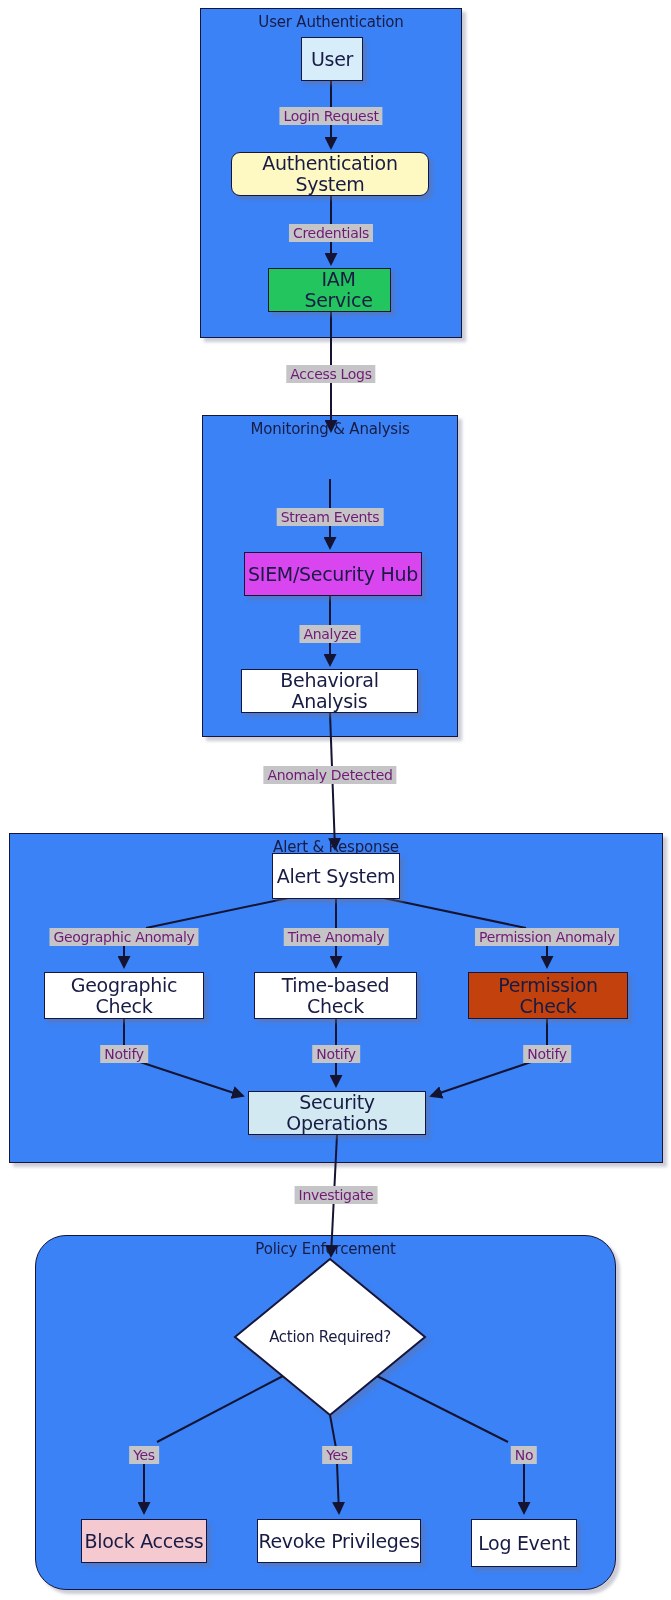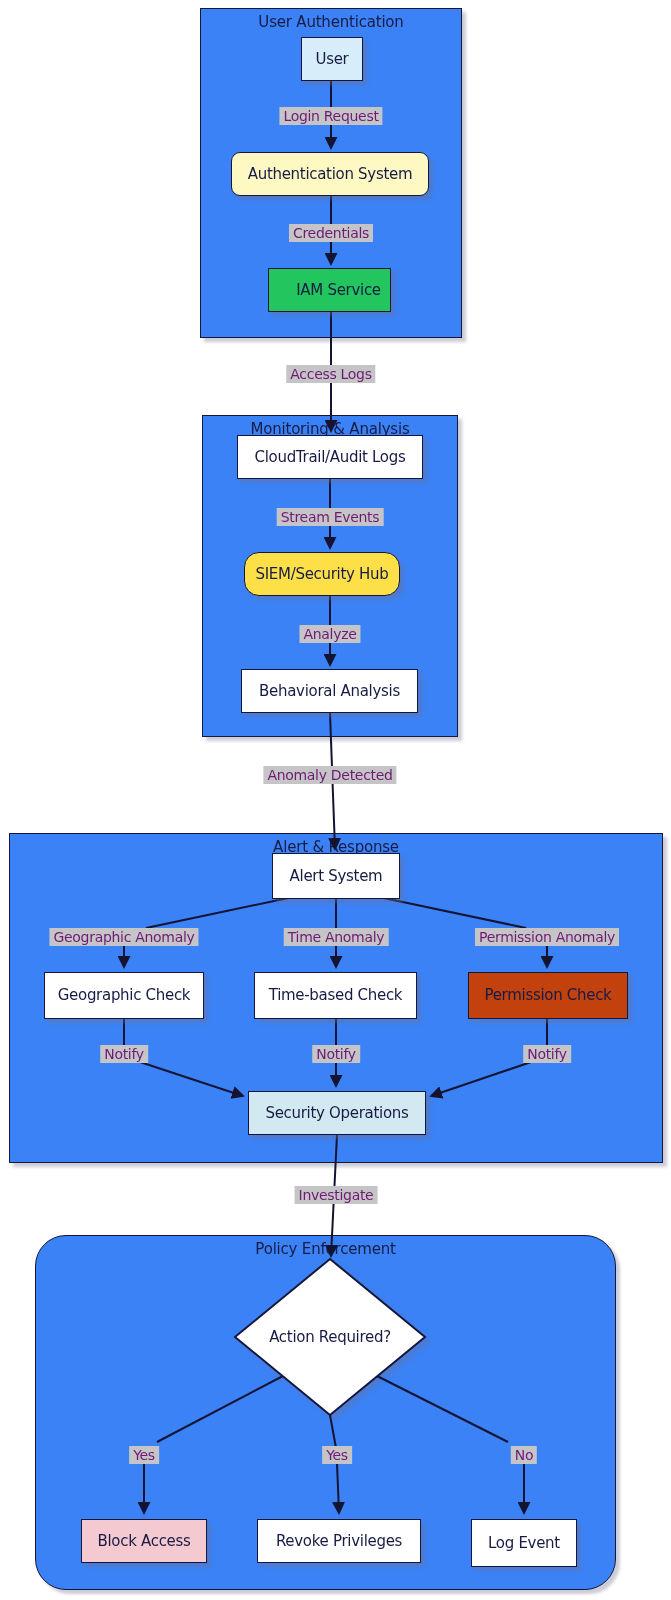--- a/index.html
+++ b/index.html
@@ -17,21 +17,21 @@
     position:absolute;top:4px;left:0;right:0;text-align:center;
     font-size:15px;color:#181c44;z-index:1;letter-spacing:-0.2px;
   }
   
   svg.edges{position:absolute;left:0;top:0;z-index:2;}
   .edge{stroke:#141432;stroke-width:2;fill:none;}
   .diamond{fill:#ffffff;stroke:#16163d;stroke-width:2;filter:drop-shadow(4px 4px 2px rgba(110,110,140,0.35));}
   
   .node{
     position:absolute;border:1.7px solid #16163d;display:flex;align-items:center;justify-content:center;
-    text-align:center;font-size:15px;letter-spacing:-0.3px;box-sizing:border-box;
+    text-align:center;font-size:19px;letter-spacing:-0.3px;box-sizing:border-box;
     box-shadow:4px 4px 3px rgba(110,110,140,0.38);z-index:3;background:#fff;line-height:1.1;
   }
   .decision-label{
     position:absolute;z-index:3;font-size:15px;letter-spacing:-0.3px;
     transform:translate(-50%,-50%);white-space:nowrap;
   }
   
   .edge-label{
     position:absolute;z-index:3;background:#c5c5c7;color:#701a75;
     font-size:14px;letter-spacing:-0.3px;padding:1px 4px;white-space:nowrap;
@@ -92,22 +92,21 @@
     <line class="edge" x1="330" y1="1415" x2="336" y2="1448"></line>
     <line class="edge" x1="337" y1="1463" x2="339" y2="1513" marker-end="url(#arrow)"></line>
     <line class="edge" x1="377" y1="1376" x2="508" y2="1442"></line>
     <line class="edge" x1="524" y1="1464" x2="524" y2="1513" marker-end="url(#arrow)"></line>
   </svg>
 
   <div class="node" style="left: 301px; top: 37px; width: 62px; height: 44px; background: rgb(215, 237, 250);">User</div>
   <div class="node" style="left: 231px; top: 152px; width: 198px; height: 44px; background: #fef9c3; border-radius: 9px;">Authentication System</div>
   <div class="node" style="left: 268px; top: 268px; width: 123px; height: 44px; background: #22c55e; padding-left: 18px;">IAM Service</div>
 
-  <div class="node" style="left: 237px; top: 435px; width: 186px; height: 44px; background: rgb(255, 255, 255);">CloudTrail/Audit Logs</div>
-  <div class="node" style="left: 244px; top: 552px; width: 156px; height: 44px; background: #fde047; border-radius: 15px;">SIEM/Security Hub</div>
+  <div class="node" style="left: 244px; top: 552px; width: 178px; height: 44px; background: #d946ef;">SIEM/Security Hub</div>
   <div class="node" style="left: 241px; top: 669px; width: 177px; height: 44px; background: rgb(255, 255, 255);">Behavioral Analysis</div>
 
   <div class="node" style="left: 44px; top: 972px; width: 160px; height: 47px; background: rgb(255, 255, 255);">Geographic Check</div>
   <div class="node" style="left: 272px; top: 853px; width: 128px; height: 46px; background: rgb(255, 255, 255);">Alert System</div>
   <div class="node" style="left: 254px; top: 972px; width: 163px; height: 47px; background: rgb(255, 255, 255);">Time-based Check</div>
   <div class="node" style="left: 468px; top: 972px; width: 160px; height: 47px; background: #c2410c;">Permission Check</div>
   <div class="node" style="left: 248px; top: 1091px; width: 178px; height: 44px; background: rgb(210, 233, 242);">Security Operations</div>
 
   <div class="decision-label" style="left:330px;top:1337px;">Action Required?</div>
 

